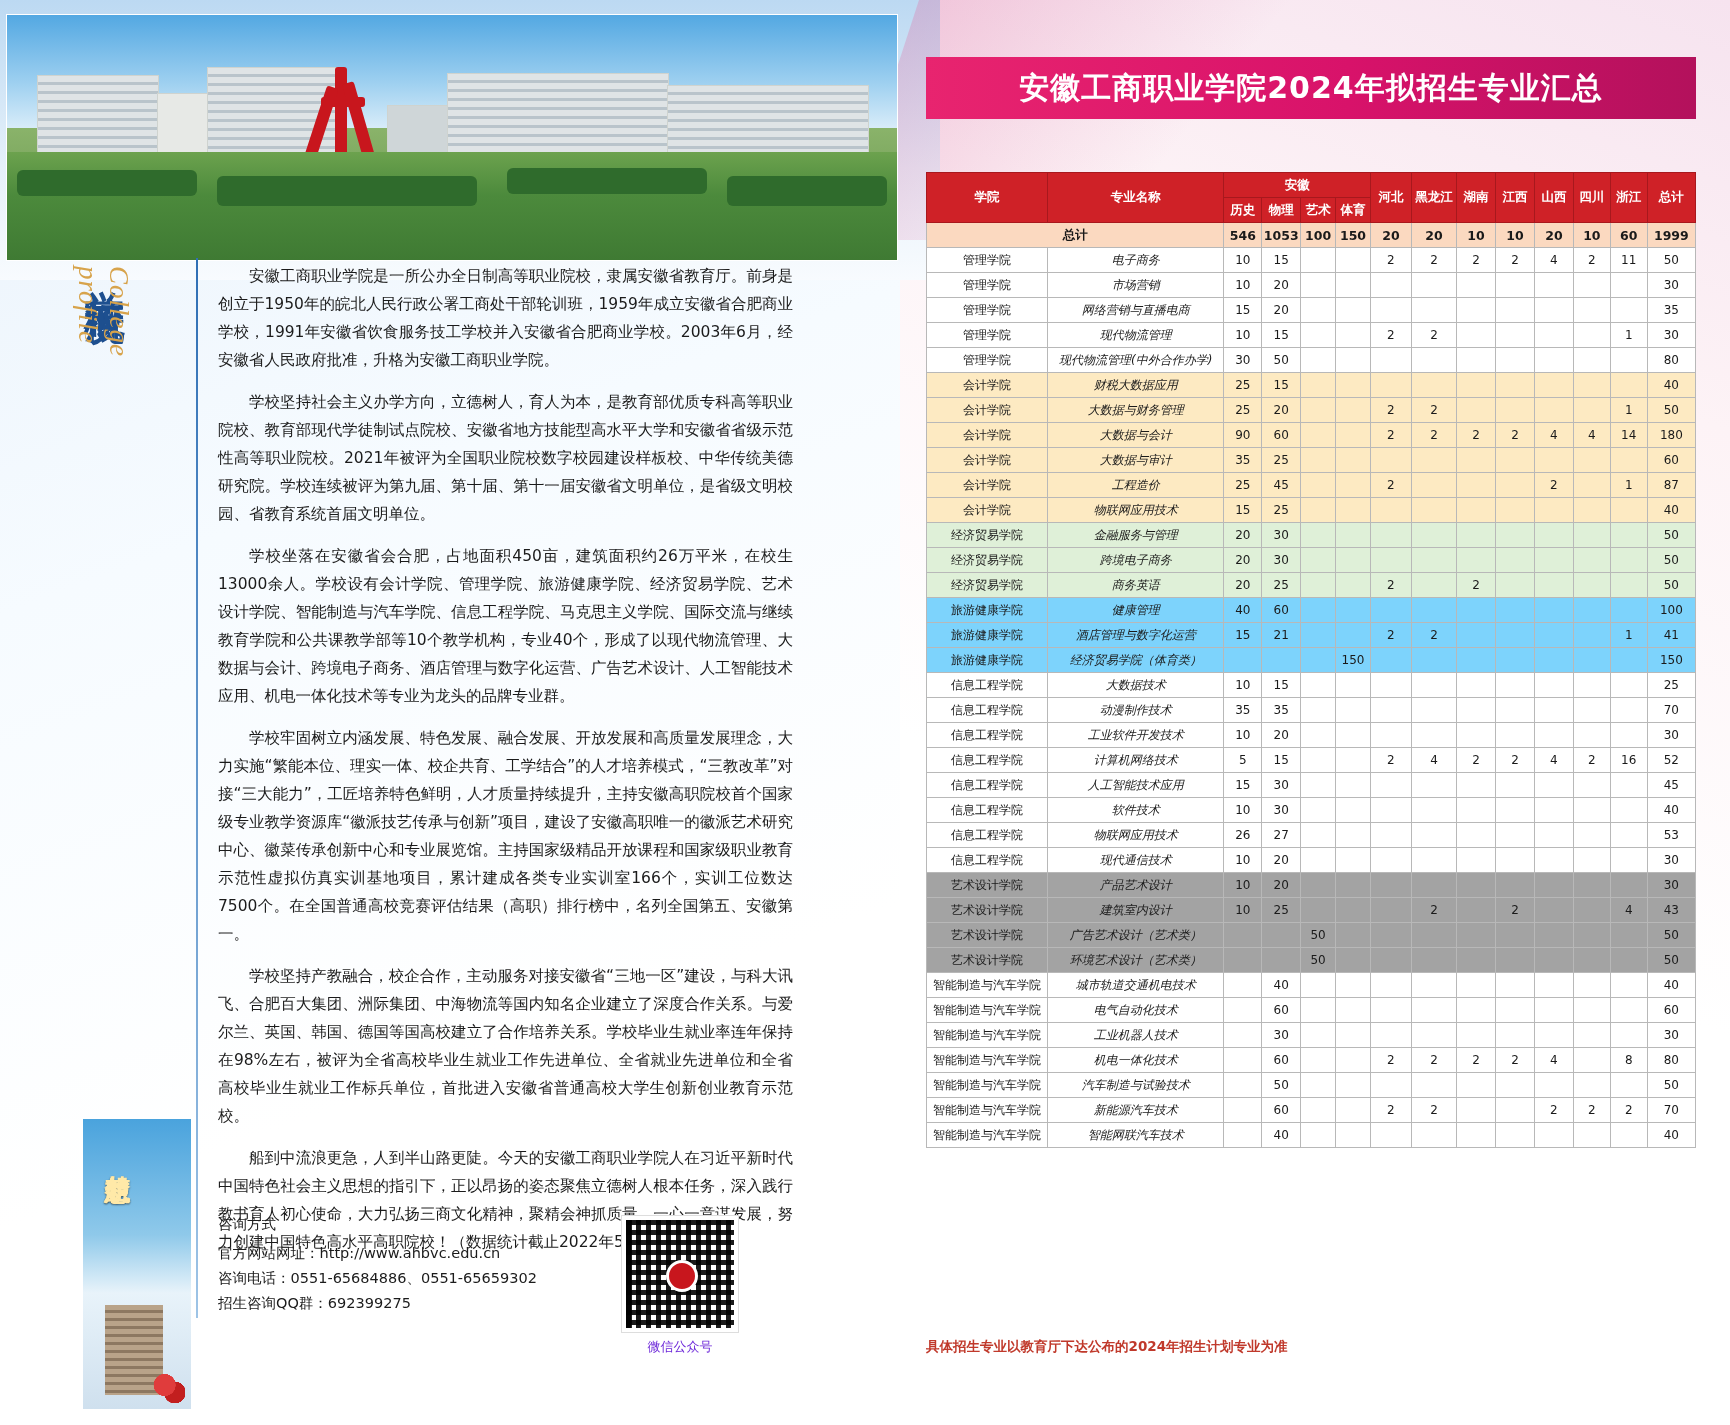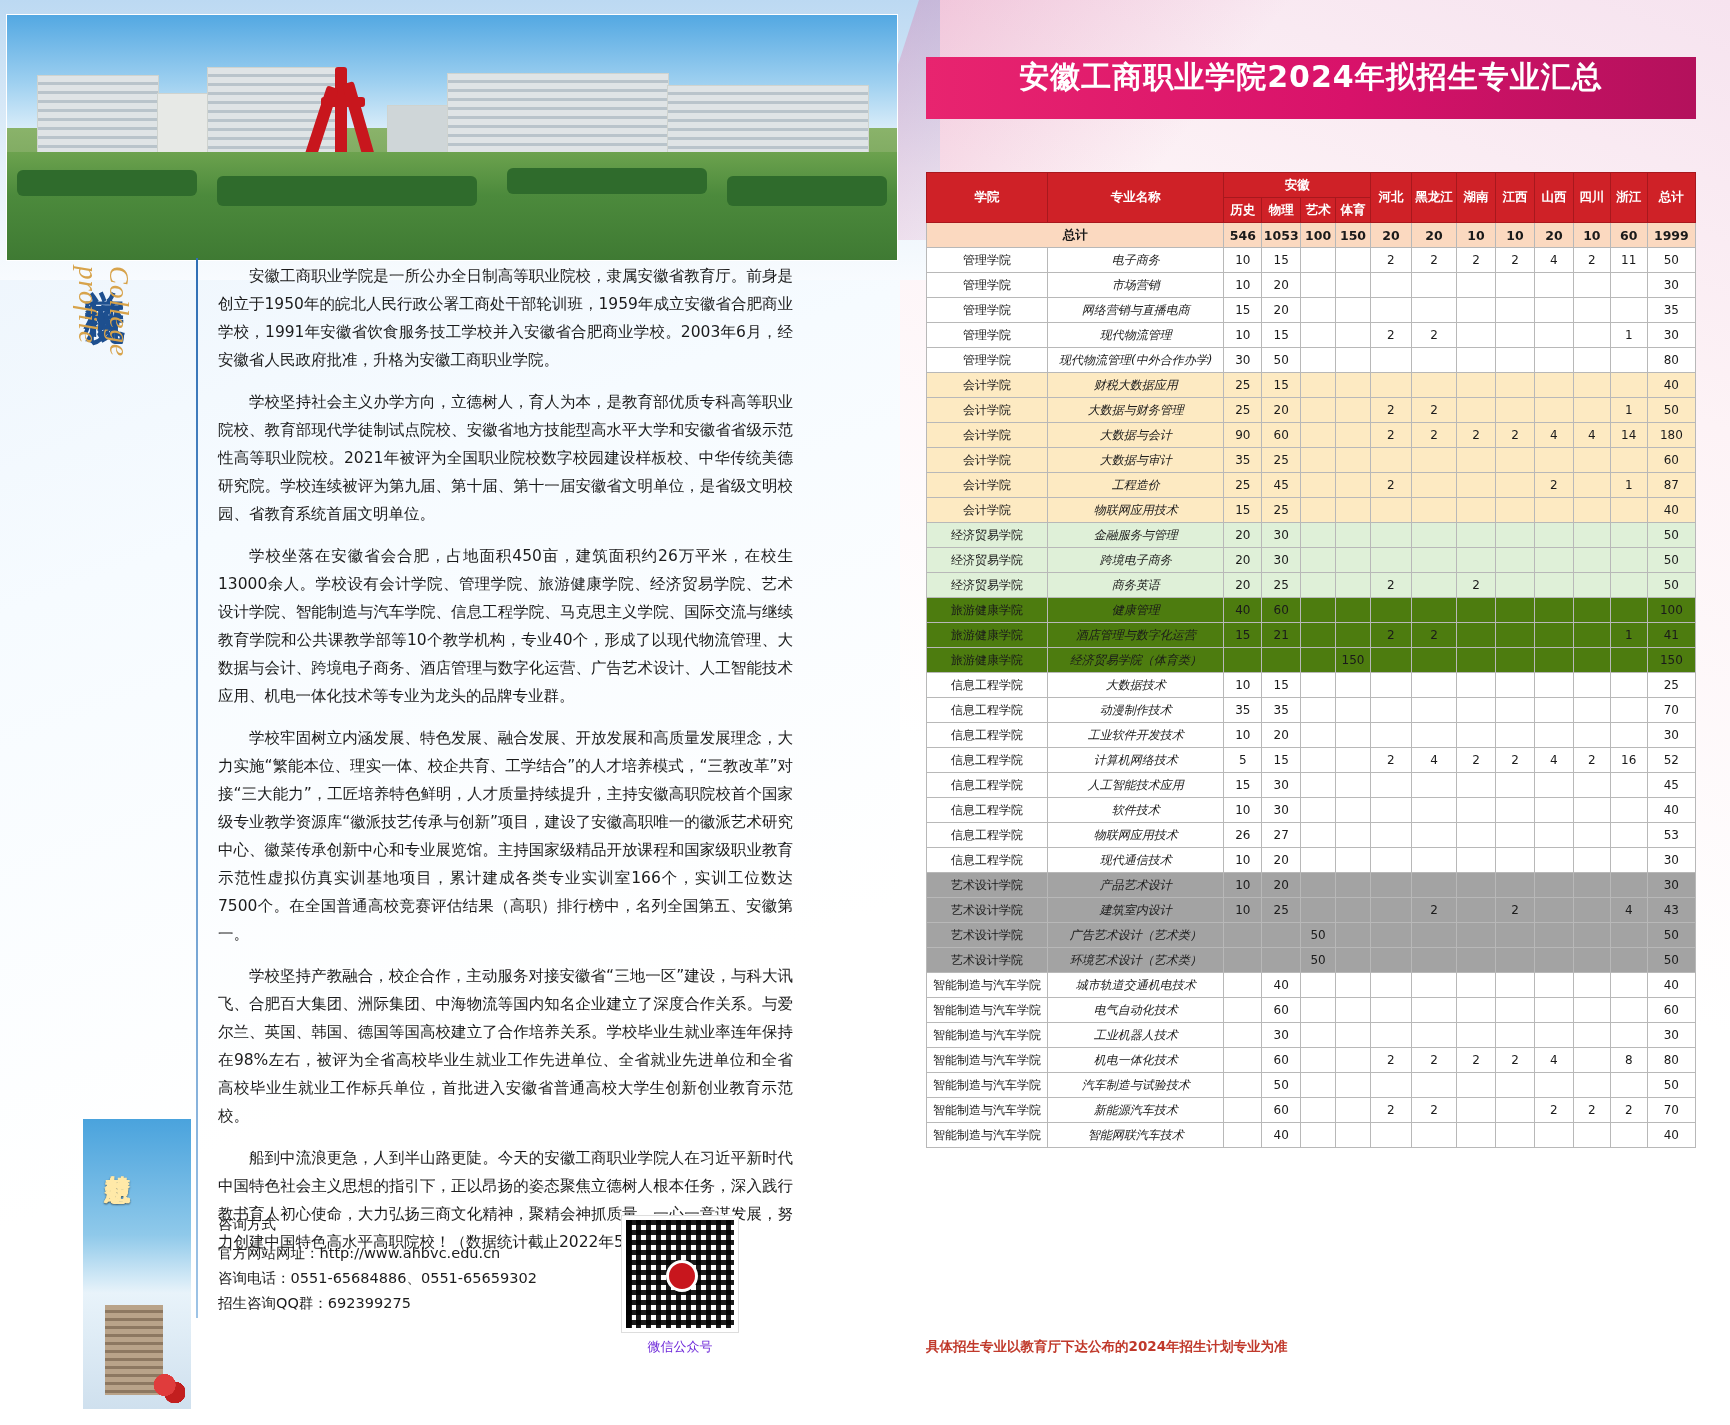--- a/index.html
+++ b/index.html
@@ -131,21 +131,21 @@
   .side-photo .flower{
     position:absolute; right:6px; bottom:6px; width:34px; height:30px;
     background:radial-gradient(circle at 40% 40%, #e03c3c 0 40%, transparent 41%),
                radial-gradient(circle at 70% 65%, #c21f1f 0 35%, transparent 36%);
   }
 
   
   .banner {
     position:absolute; left:926px; top:57px; width:770px; height:62px;
     background:linear-gradient(90deg,#e8246f 0%, #d8126a 55%, #b3115c 100%);
-    display:flex; align-items:flex-start; justify-content:center;
+    display:flex; align-items:center; justify-content:center;
   }
   .banner span {
     color:#fff; font-size:30px; font-weight:bold; letter-spacing:1px;
     font-family:"DejaVu Sans", sans-serif;
   }
 
   
   .table-wrap { position:absolute; left:926px; top:148px; width:770px;margin-top:24px; }
   table { border-collapse:collapse; width:770px; table-layout:fixed;
     font-family:"DejaVu Sans", sans-serif; }
@@ -158,21 +158,21 @@
     background:#cf2127; color:#fff; font-weight:bold; font-size:12.5px;
     border-color:#a8181d;
   }
   tr.total-row td {
     background:#fbd9c0; font-weight:bold; font-size:12.5px;
   }
   
   .g-glxy td { background:#ffffff; }
   .g-kjxy td { background:#fdeac2; }
   .g-jmxy td { background:#dff0d8; }
-  .g-lyxy td { background:#4d7c0f; }
+  .g-lyxy td { background:#7dd3fc; }
   .g-xxxy td { background:#ffffff; }
   .g-yssj td { background:#a3a3a3; }
   .g-znzz td { background:#ffffff; }
   td.major { text-align:center;font-style:italic; }
   td.num { font-size:12px; }
   .note {
     position:absolute; left:926px; top:1338px; width:770px;
     color:#c0392b; font-size:13.5px; font-weight:bold;
     font-family:"DejaVu Sans", sans-serif;
   }

